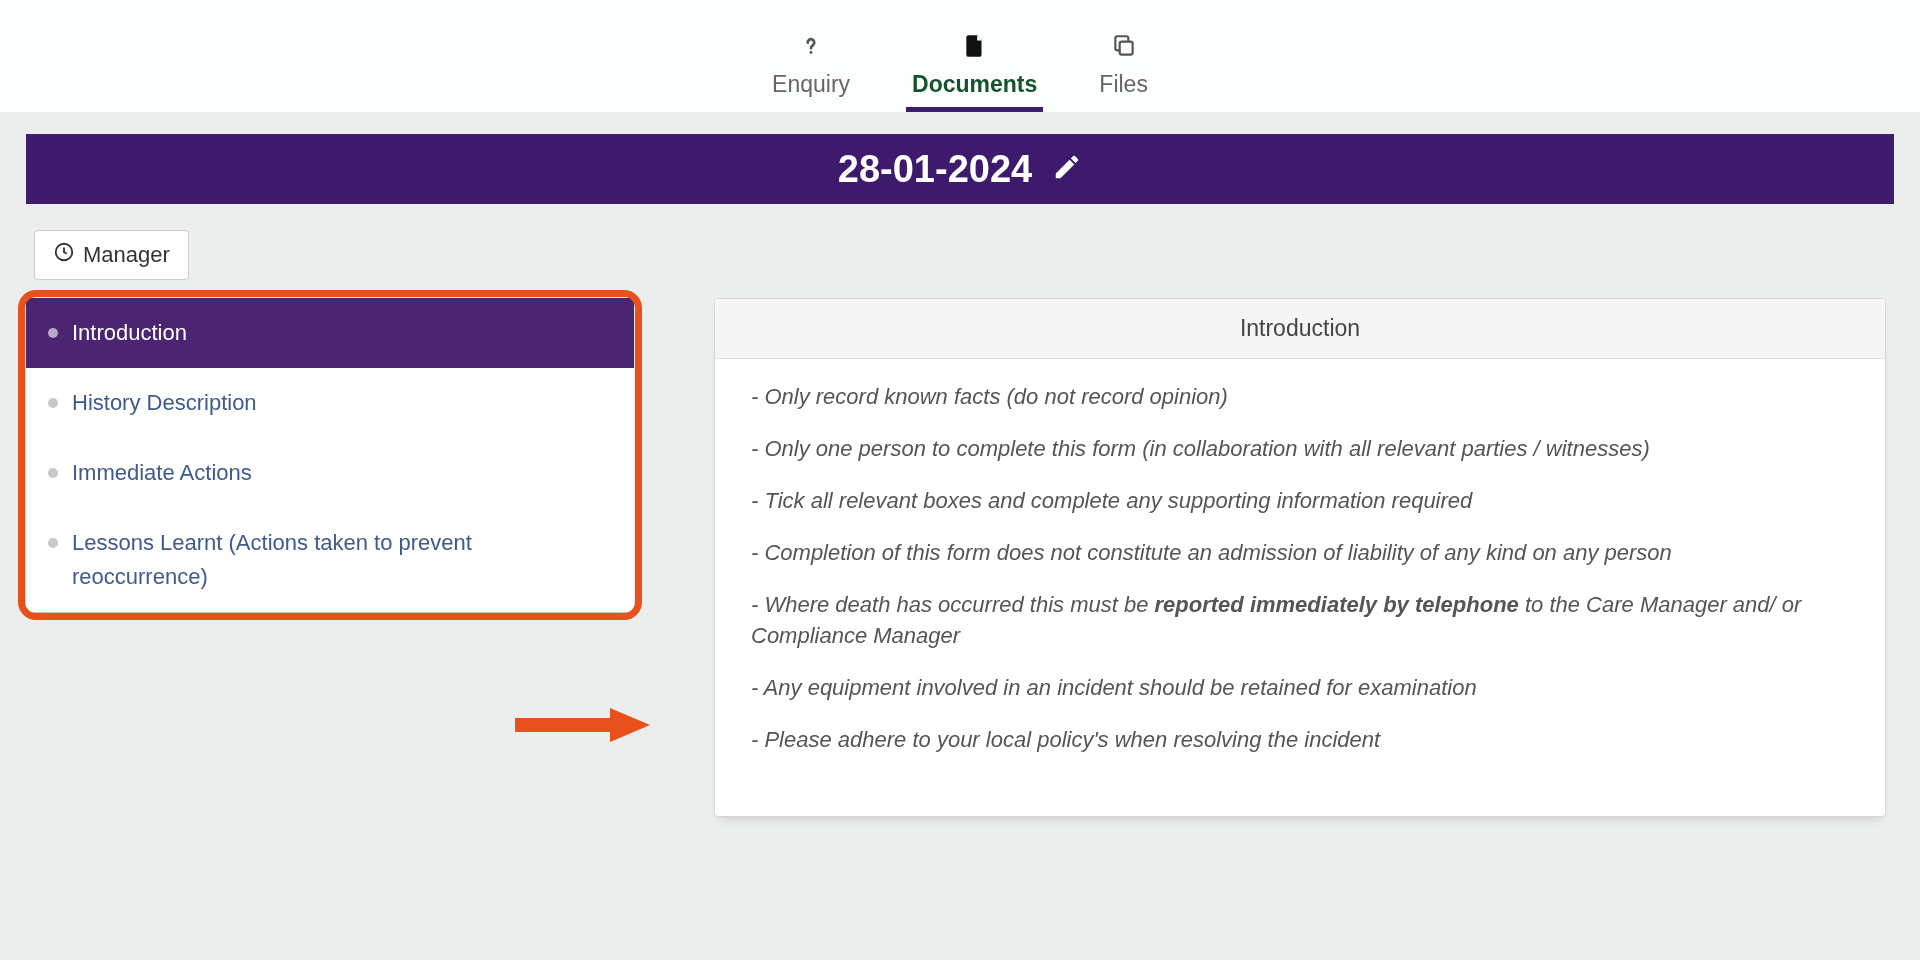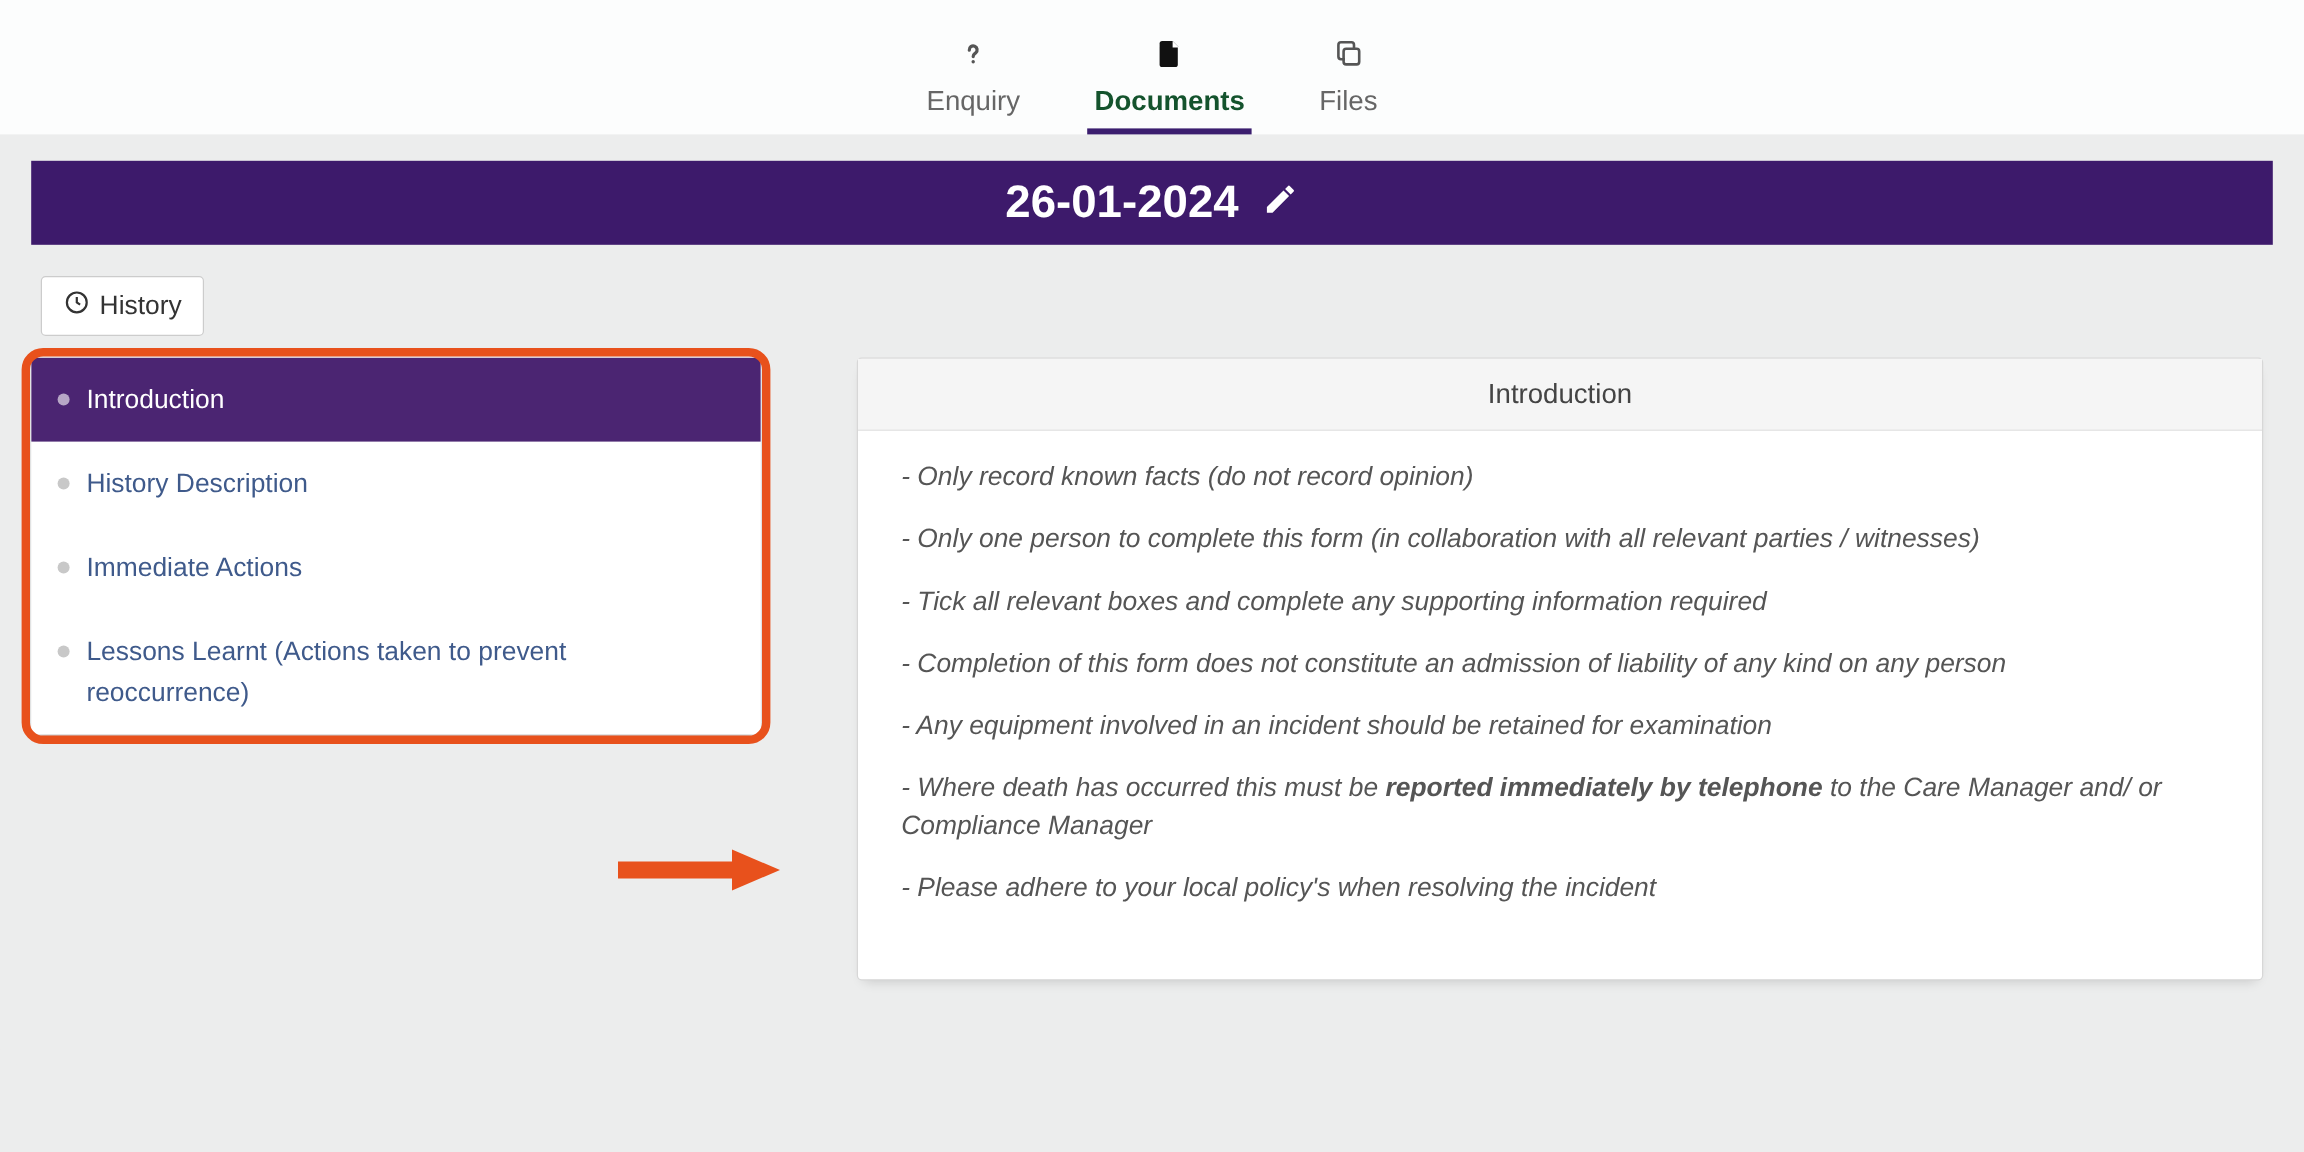--- a/index.html
+++ b/index.html
@@ -187,37 +187,37 @@
             <rect x="8" y="8" width="12" height="12" rx="2"></rect>
             <path d="M16 8V5a2 2 0 0 0-2-2H6a2 2 0 0 0-2 2v9a2 2 0 0 0 2 2h3"></path>
           </svg>
       </span>
       <span>Files</span>
     </div>
   </div>
 
   
   <div class="datebar">
-    <span class="date-text">26-01-2024</span>
+    <span class="date-text">28-01-2024</span>
     <span>
       <svg width="30" height="30" viewBox="0 0 24 24" fill="#fff">
           <path d="M3 17.25V21h3.75L17.81 9.94l-3.75-3.75L3 17.25zM20.71 7.04a1 1 0 0 0 0-1.41l-2.34-2.34a1 1 0 0 0-1.41 0l-1.83 1.83 3.75 3.75 1.83-1.83z"></path>
         </svg>
     </span>
   </div>
 
   
   <button class="history-btn">
     <span>
       <svg width="22" height="22" viewBox="0 0 24 24" fill="none" stroke="#333" stroke-width="2">
           <circle cx="12" cy="12" r="9"></circle>
           <path d="M12 7v5l3 2"></path>
         </svg>
     </span>
-    <span>History</span>
+    <span>Manager</span>
   </button>
 
   
   <div class="columns">
     <div class="sidebar-wrap">
       <div class="highlight-box"></div>
       <div class="sidebar">
         <div class="side-item active">
           <span class="dot"></span>
           <span>Introduction</span>
@@ -237,24 +237,24 @@
       </div>
     </div>
 
     <div class="content">
       <div class="content-header">Introduction</div>
       <div class="content-body">
         <p>- Only record known facts (do not record opinion)</p>
         <p>- Only one person to complete this form (in collaboration with all relevant parties / witnesses)</p>
         <p>- Tick all relevant boxes and complete any supporting information required</p>
         <p>- Completion of this form does not constitute an admission of liability of any kind on any person</p>
-        <p>- Any equipment involved in an incident should be retained for examination</p>
         <p>
           <span>- Where death has occurred this must be </span><span class="bold">reported immediately by telephone</span><span> to the Care Manager  and/ or Compliance Manager</span>
         </p>
+        <p>- Any equipment involved in an incident should be retained for examination</p>
         <p>- Please adhere to your local policy's when resolving the incident</p>
       </div>
     </div>
   </div>
 
 </div>
 
 <div class="arrow">
   <svg width="140" height="50" viewBox="0 0 140 50">
     <line x1="5" y1="25" x2="105" y2="25" stroke="#e8511c" stroke-width="14"></line>

